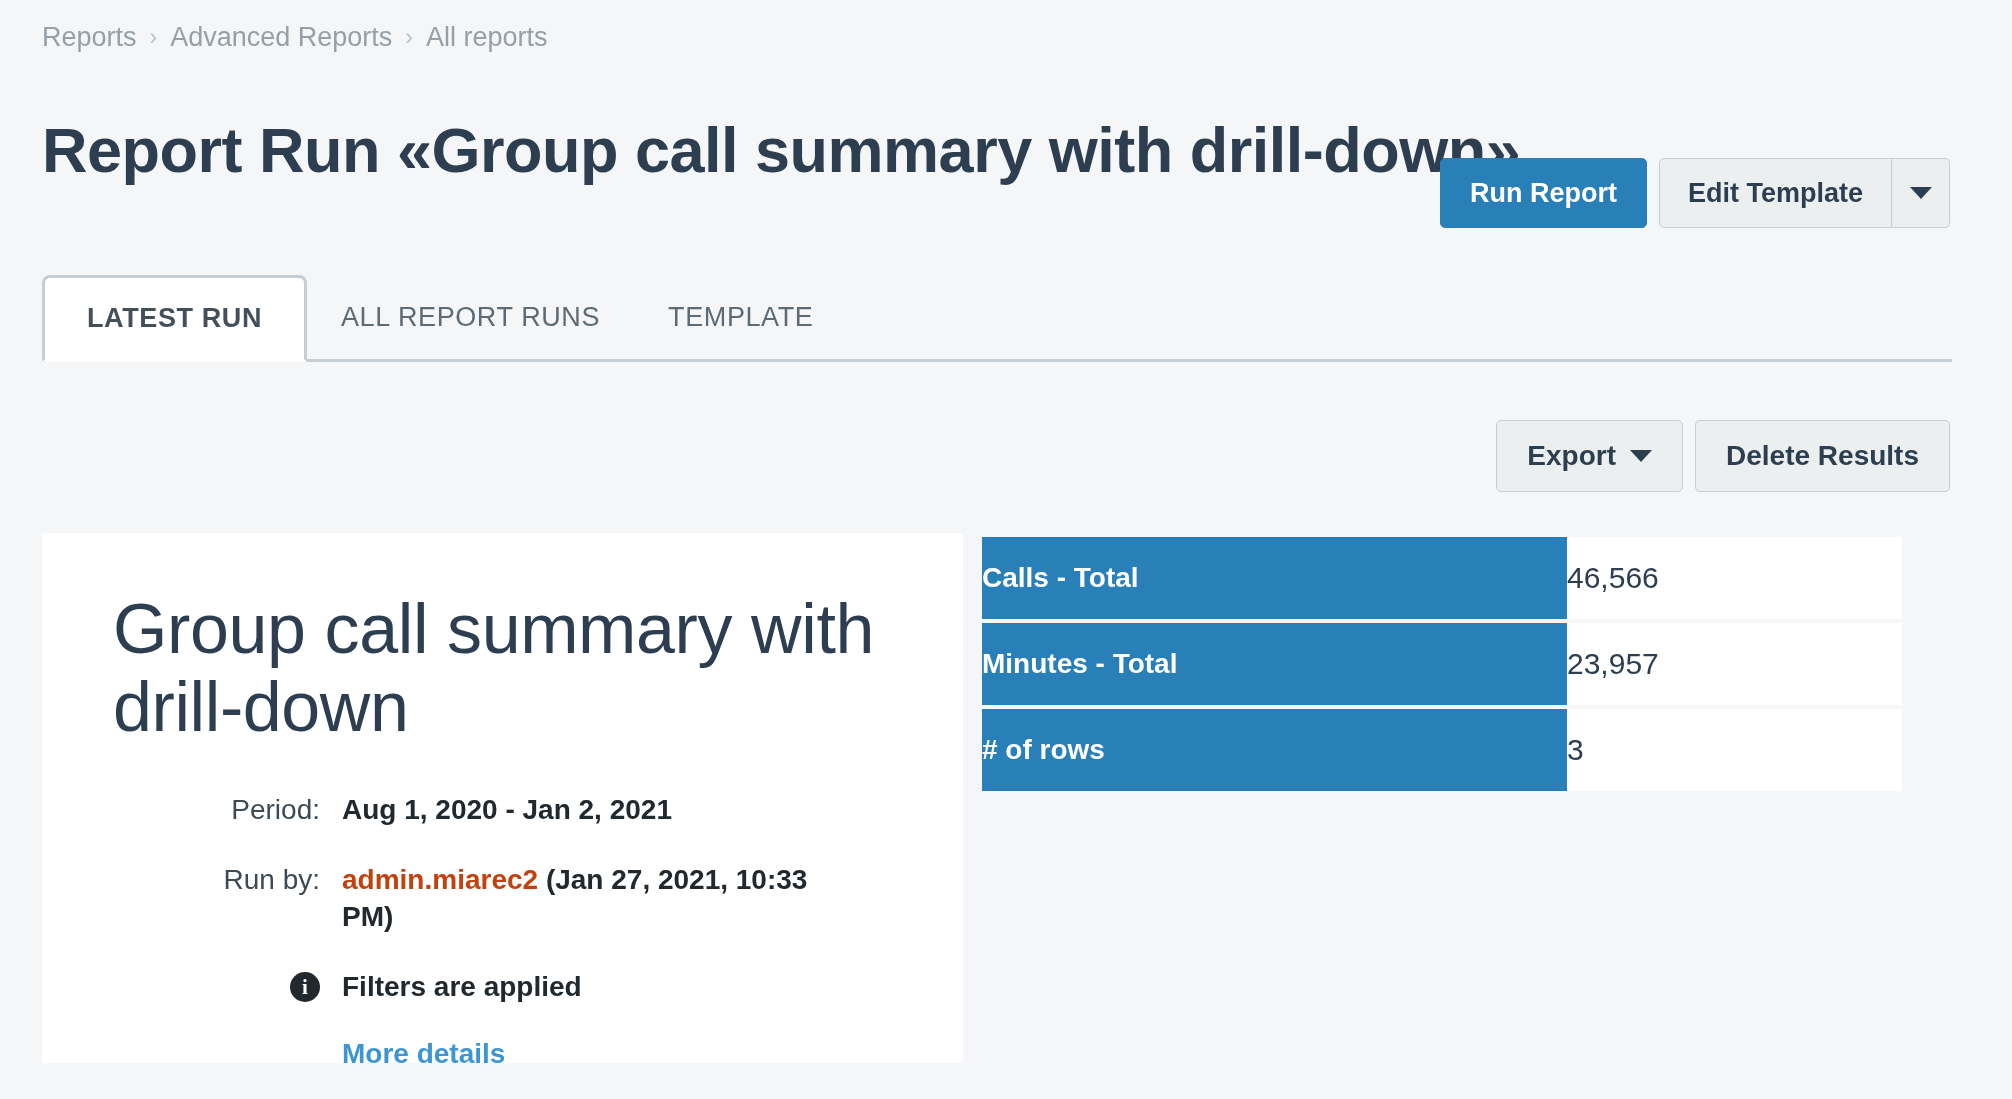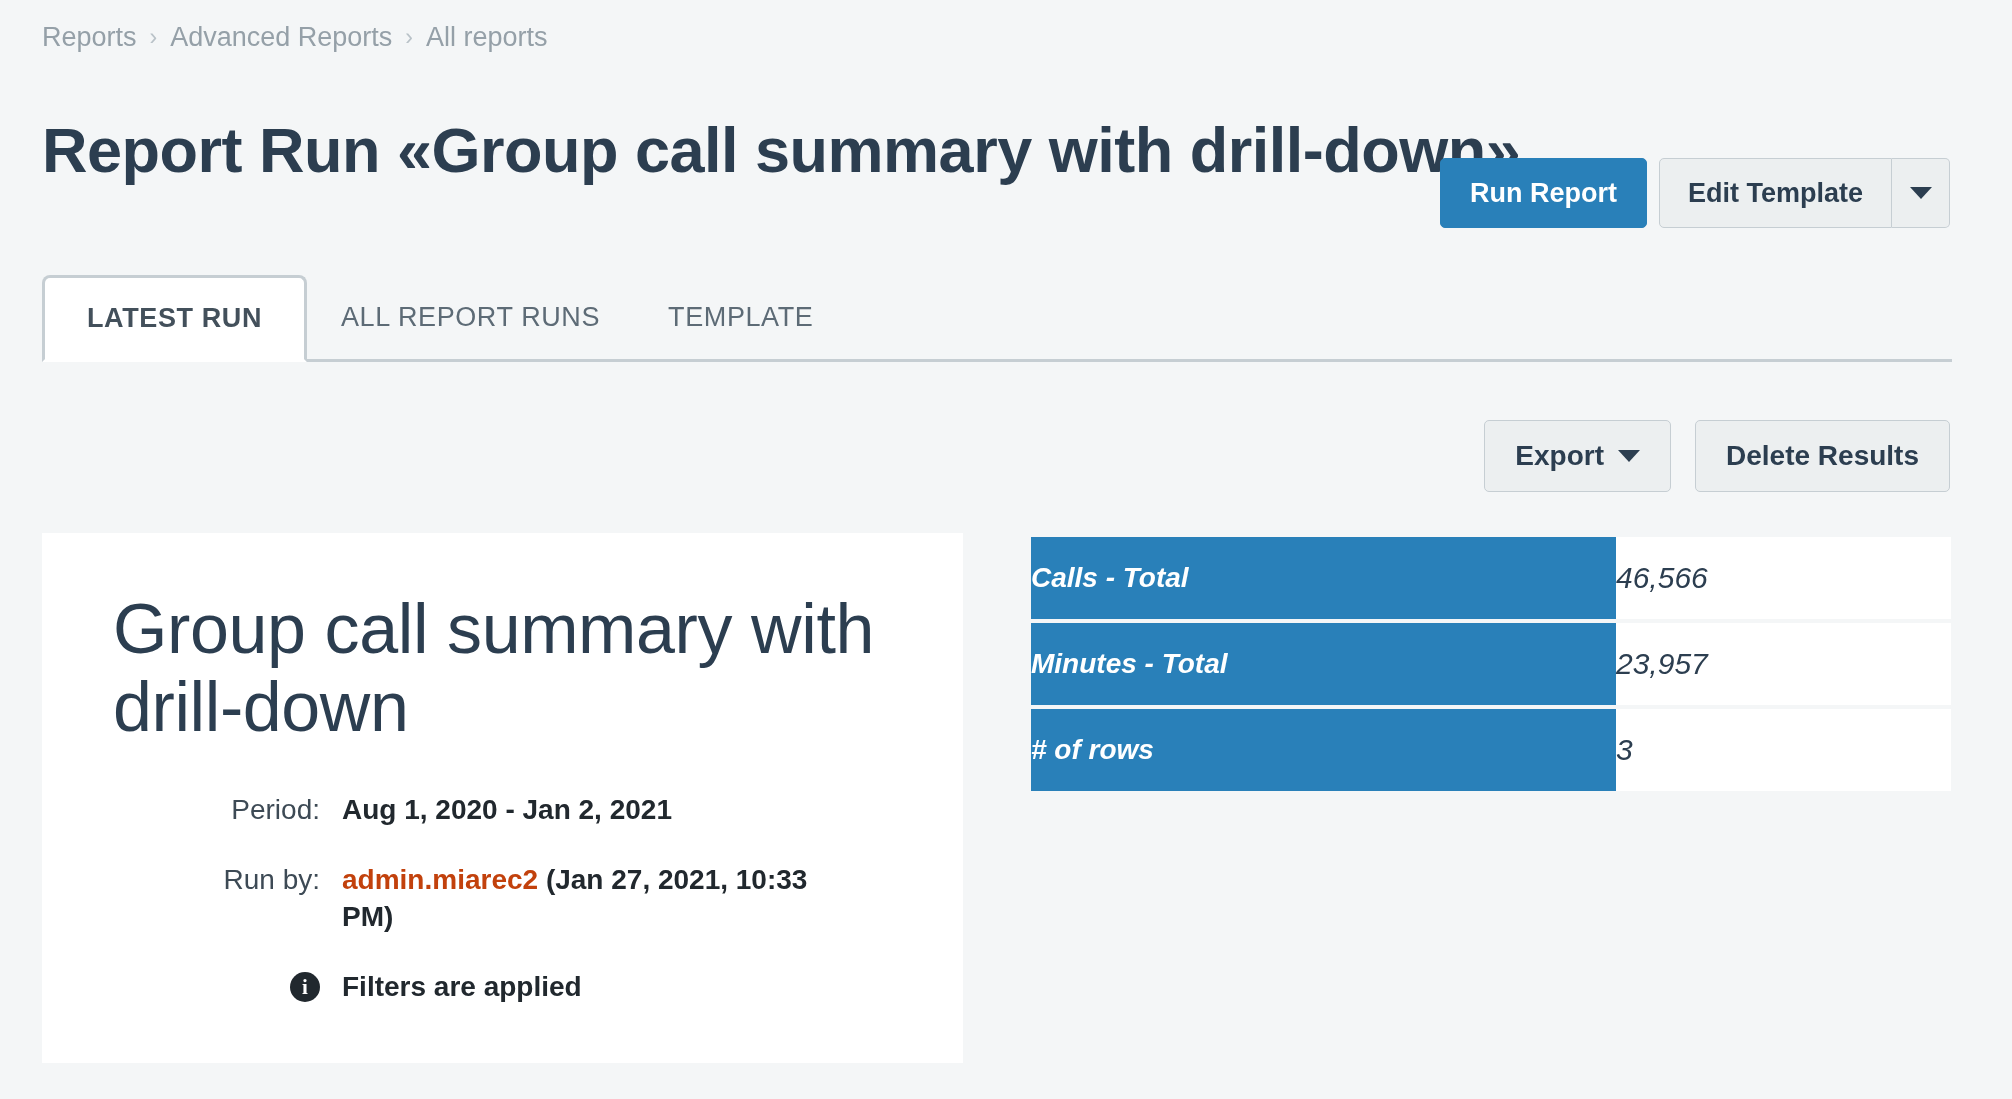--- a/index.html
+++ b/index.html
@@ -151,21 +151,21 @@
     line-height: 81px;
     padding: 0 42px;
   }
 
   
   .results-toolbar {
     position: absolute;
     right: 62px;
     top: 420px;
     display: flex;
-    gap: 24px;
+    gap: 12px;
     height: 72px;
   }
   .results-toolbar .btn-default {
     height: 72px;
     font-size: 28px;
     padding: 0 30px;
   }
 
   
   .info-card {
@@ -243,26 +243,25 @@
     font-size: 28px;
     font-weight: bold;
     color: #3e95d3;
     text-decoration: none;
     cursor: pointer;
   }
 
   
   .stats-table {
     position: absolute;
-    left: 1031px;
+    left: 982px;
     top: 533px;
     width: 920px;
     border-collapse: separate;
     border-spacing: 0 4px;
-    font-style: italic;
   }
   .stats-table tr { height: 82px; }
   .stats-table td { padding: 0; vertical-align: middle; }
   .stat-label {
     background: #2980b9;
     color: #ffffff;
     font-size: 28px;
     font-weight: bold;
     padding: 0 22px;
     width: 585px;
@@ -329,20 +328,24 @@
         <div class="detail-value"><a class="link" href="#">admin.miarec2</a><span> (Jan 27, 2021, 10:33 PM)</span></div>
       </div>
 
       <div class="detail-row">
         <div class="detail-label icon-cell">
           <span class="info-icon">i</span>
         </div>
         <div class="detail-value">Filters are applied</div>
       </div>
 
+      <div class="detail-row">
+        <div class="detail-label"></div>
+        <a class="more-details" href="#">More details</a>
+      </div>
 
     </div>
   </div>
 
   <table class="stats-table">
     <tbody>
       <tr>
         <td class="stat-label">Calls - Total</td>
         <td class="stat-value">46,566</td>
       </tr>

